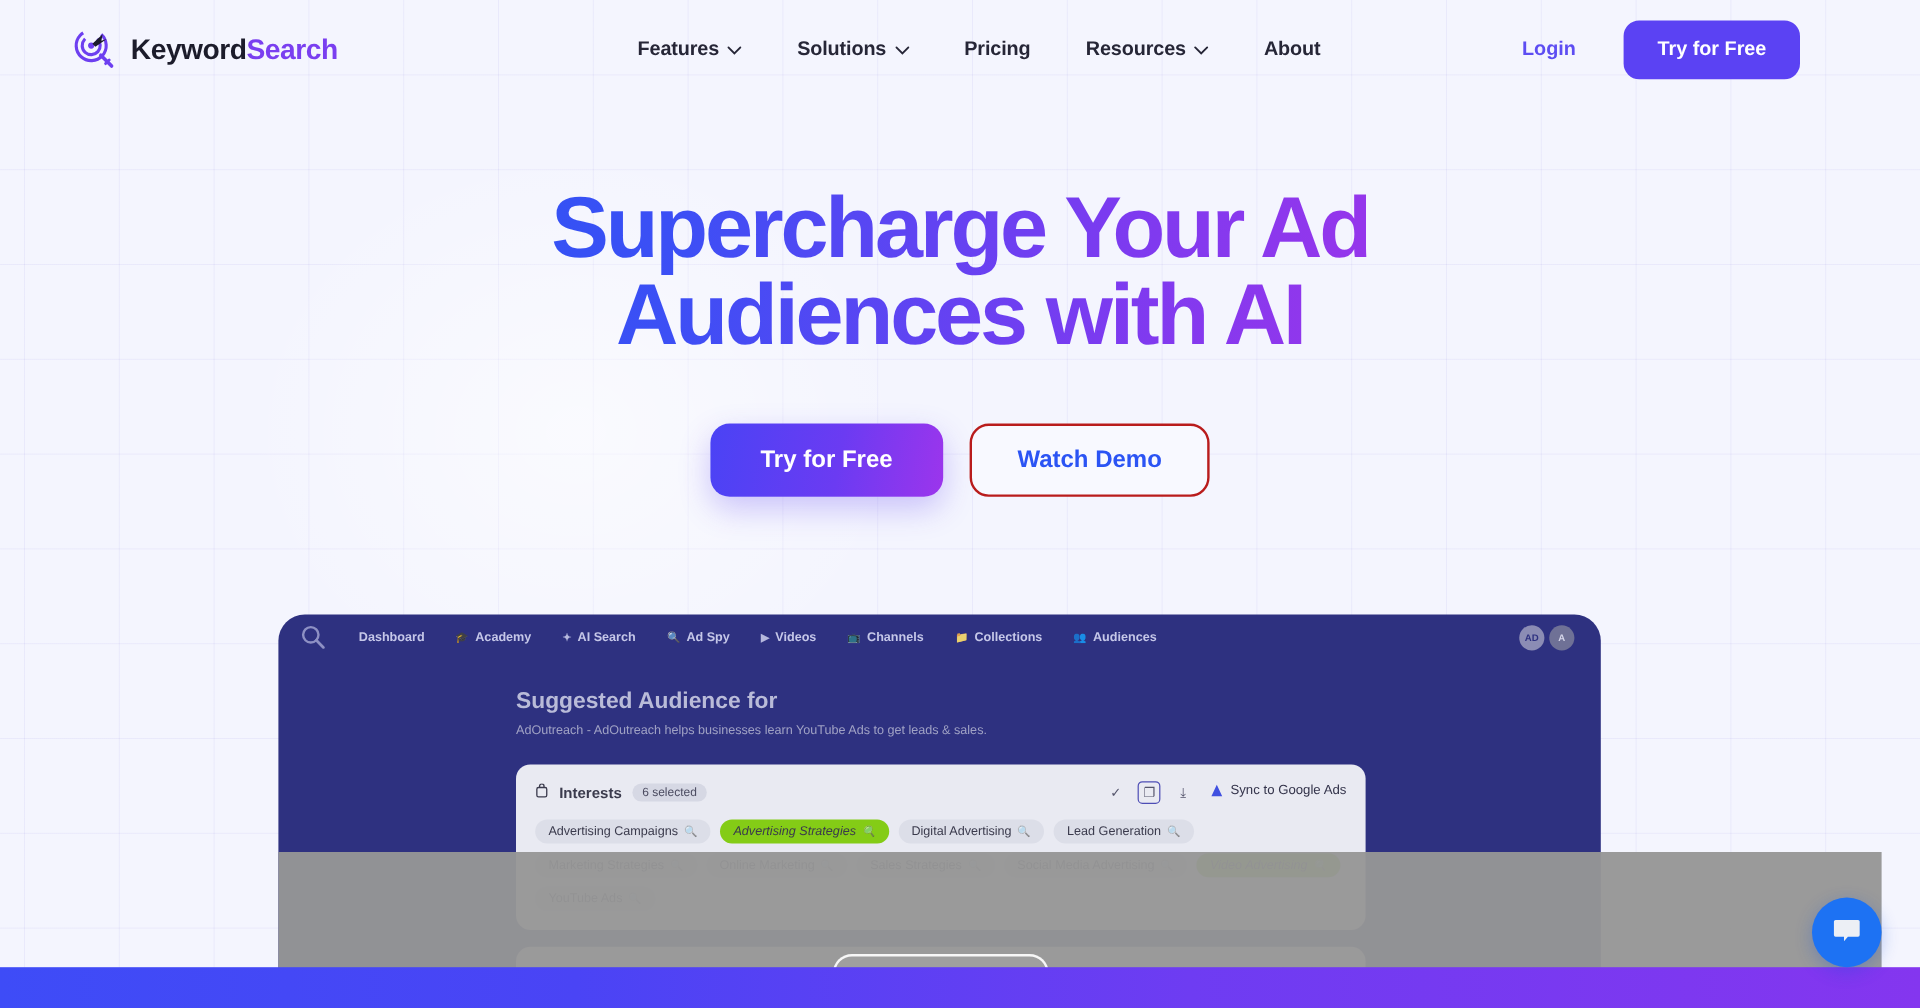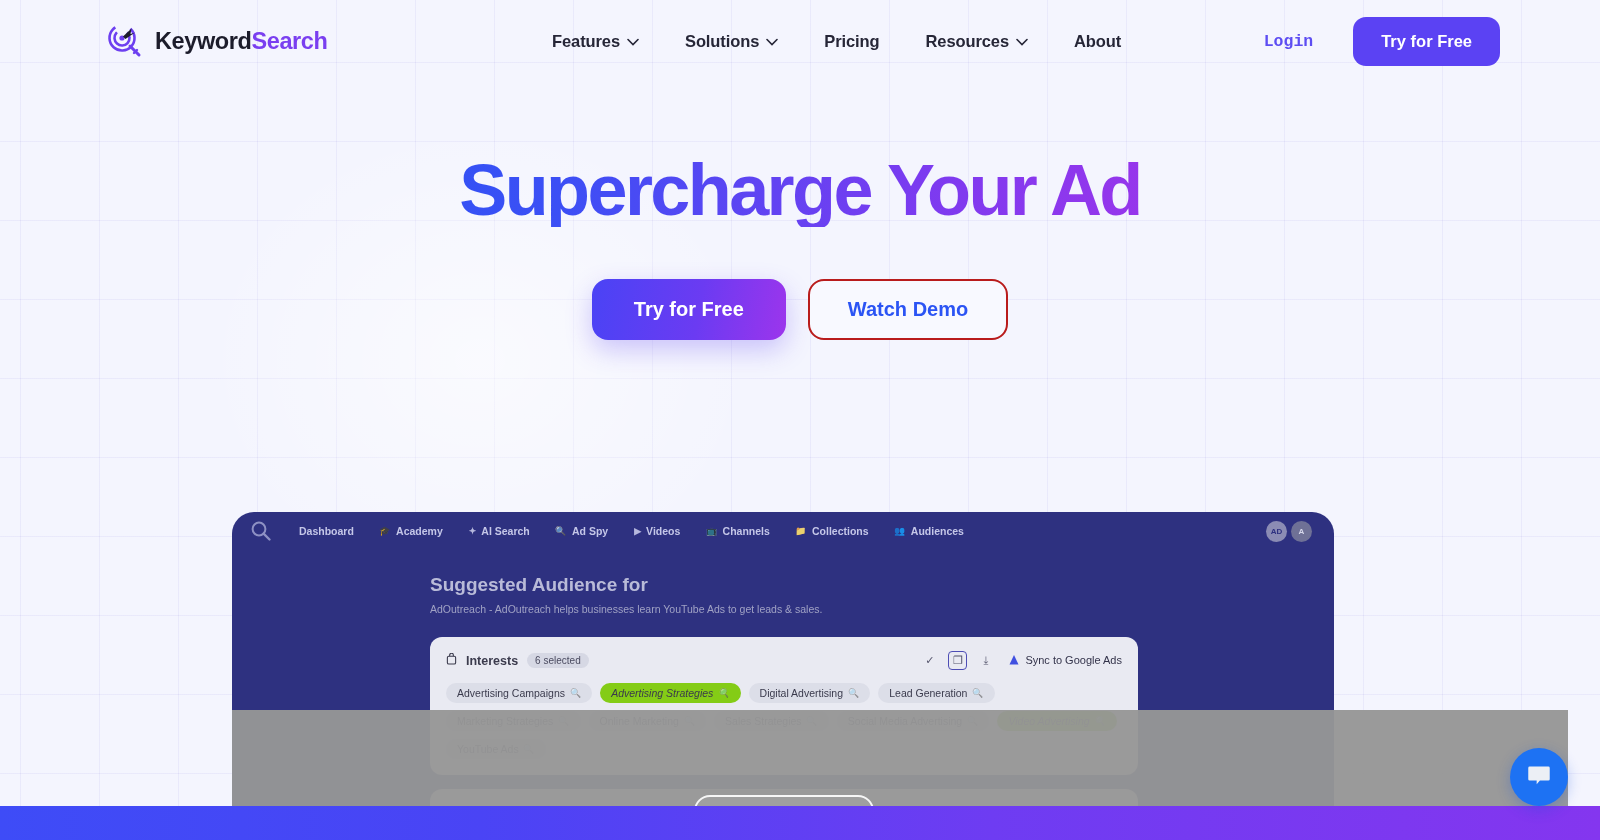--- a/index.html
+++ b/index.html
@@ -31,21 +31,21 @@
     z-index: 0;
   }
 
   
   .header {
     position: relative;
     z-index: 5;
     height: 82px;
     display: flex;
     align-items: center;
-    padding: 0 100px 0 106px;
+    padding: 0 100px 0 60px;
   }
   .brand { display: flex; align-items: center; gap: 11px; }
   .brand-icon { width: 38px; height: 38px; display: block; }
   .brand-text {
     font-size: 23.5px;
     font-weight: 700;
     letter-spacing: -.4px;
     white-space: nowrap;
   }
   .brand-text .kw { color: #1c1c2b; }
@@ -78,21 +78,20 @@
   }
   .chev svg { display: block; }
 
   .header-right { display: flex; align-items: center; gap: 40px; }
   .login-link {
     font-size: 16.5px;
     font-weight: 600;
     color: #5d4df2;
     cursor: pointer;
     white-space: nowrap;
-    font-family: Liberation Mono, monospace;
   }
   .btn-header-cta {
     background: #5b42f3;
     color: #fff;
     font-size: 16.5px;
     font-weight: 700;
     border: none;
     border-radius: 13px;
     padding: 15px 28px;
     cursor: pointer;
@@ -386,20 +385,21 @@
 
   <div class="header-right">
     <a class="login-link">Login</a>
     <button class="btn-header-cta">Try for Free</button>
   </div>
 </header>
 
 <section class="hero">
   <h1>
     <span>Supercharge Your Ad</span><br>
+    <span>Audiences with AI</span>
   </h1>
   <div class="hero-ctas">
     <button class="btn-try-hero">Try for Free</button>
     <button class="btn-demo">Watch Demo</button>
   </div>
 </section>
 
 <div class="app-shot">
 
   <div class="app-nav">

